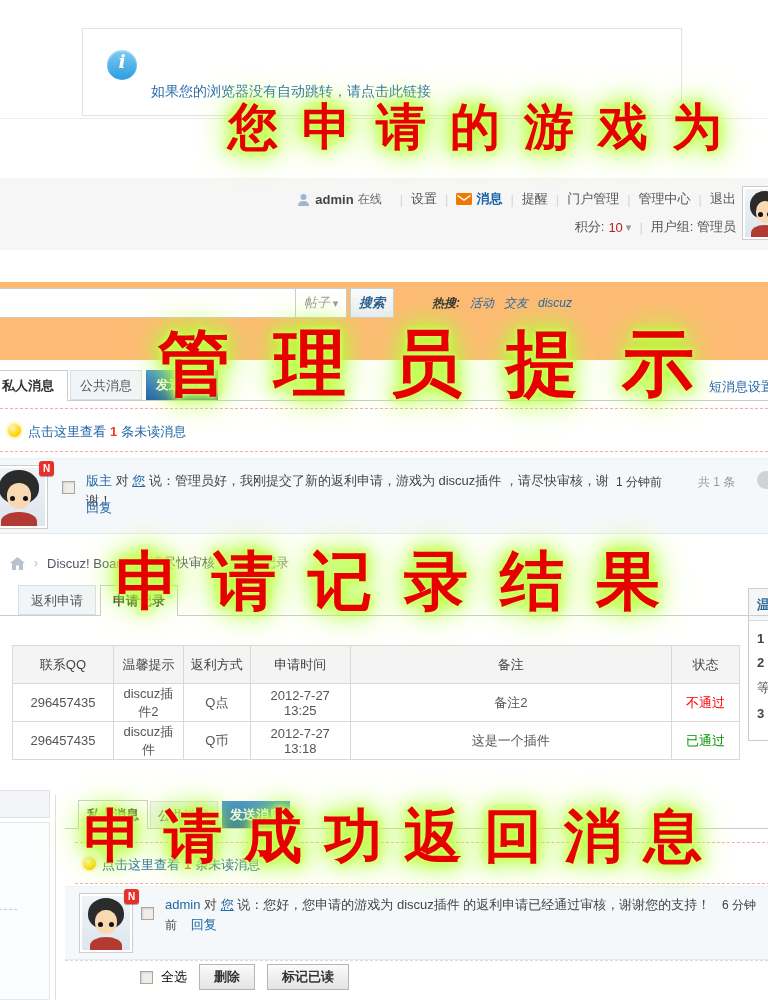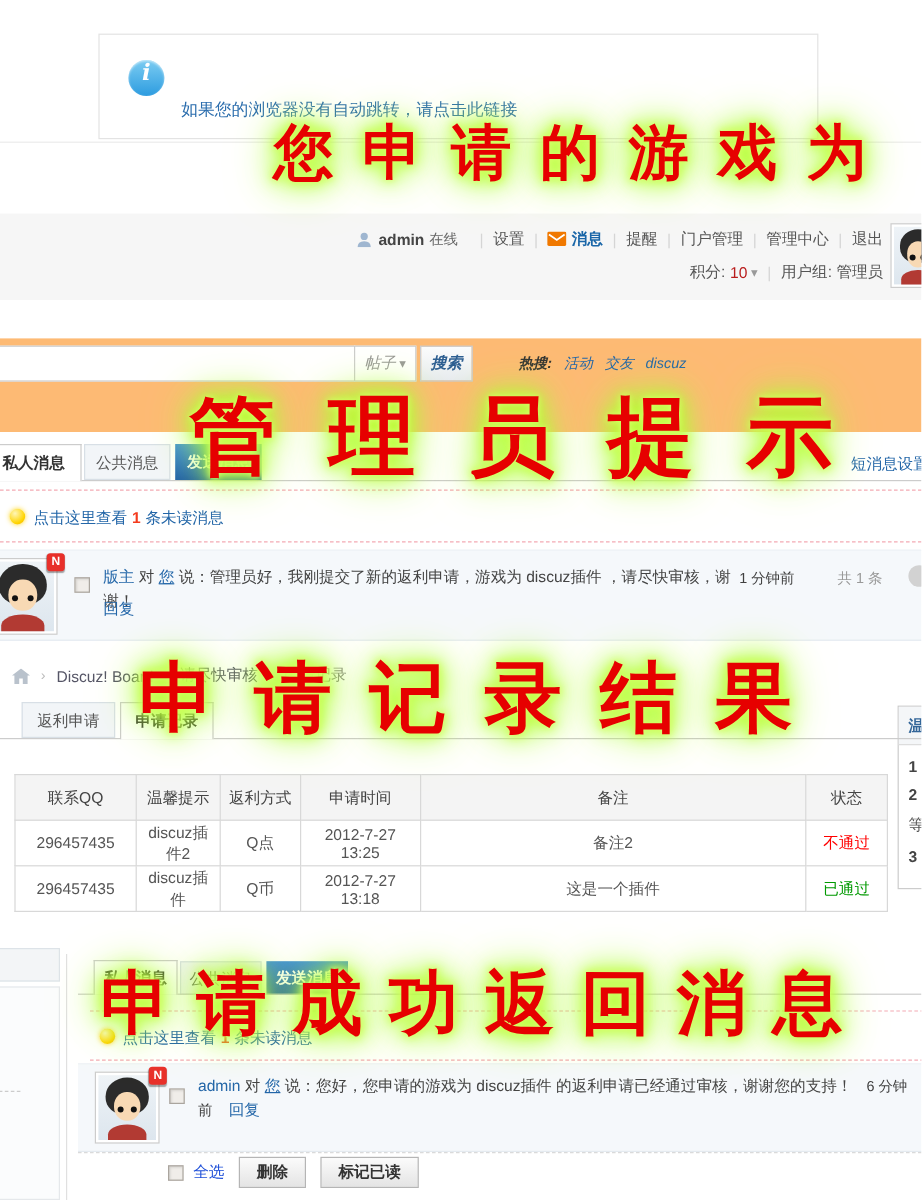--- a/index.html
+++ b/index.html
@@ -137,21 +137,21 @@
   #pm2-line { top:38px; left:65px; width:703px; }
   #pm2-notice { left:75px; top:52px; width:700px; height:42px; }
   #pm2-bulb { left:8px; top:14px; }
   #pm2-notice-text { left:27px; top:13px; }
   #pm2-msg { left:65px; top:96px; width:703px; height:74px; }
   #pm2-avatar { left:14px; top:6px; width:54px; height:60px; }
   #pm2-check { position:absolute; left:76px; top:20px; }
   #pm2-text { left:100px; top:8px; width:600px; }
   #pm2-controls { position:absolute; left:140px; top:174px; display:flex; align-items:center; gap:12px; }
   .ctrl-dash { position:absolute; left:65px; top:170px; width:703px; border-top:1px dashed #dadada; }
-  .ctrl-label { font-size:13px; color:#1d4ed8; margin-left:-4px; }
+  .ctrl-label { font-size:13px; color:#000000; margin-left:-4px; }
   .btn-gray { height:26px; padding:0 14px; background:linear-gradient(#fbfbfb,#e4e4e4);
               border:1px solid #b5b5b5; font-size:13px; font-weight:bold; color:#333;
               font-family:"Liberation Sans","DejaVu Sans",sans-serif; }
 
   
   .overlay { position:absolute; z-index:60; color:#e60000; font-family:"DejaVu Serif","Liberation Serif",serif;
              font-weight:bold; white-space:nowrap; pointer-events:none;
              text-shadow:0 0 5px #d8ff6e, 0 0 10px #c2ff3d, 0 0 18px #adff2f, 0 0 28px #adff2f, 0 0 42px #c3ff5e; }
   #ov1 { left:228px; top:94px;  font-size:50px; letter-spacing:24px; }
   #ov2 { left:158px; top:316px; font-size:72px; letter-spacing:44px; }

